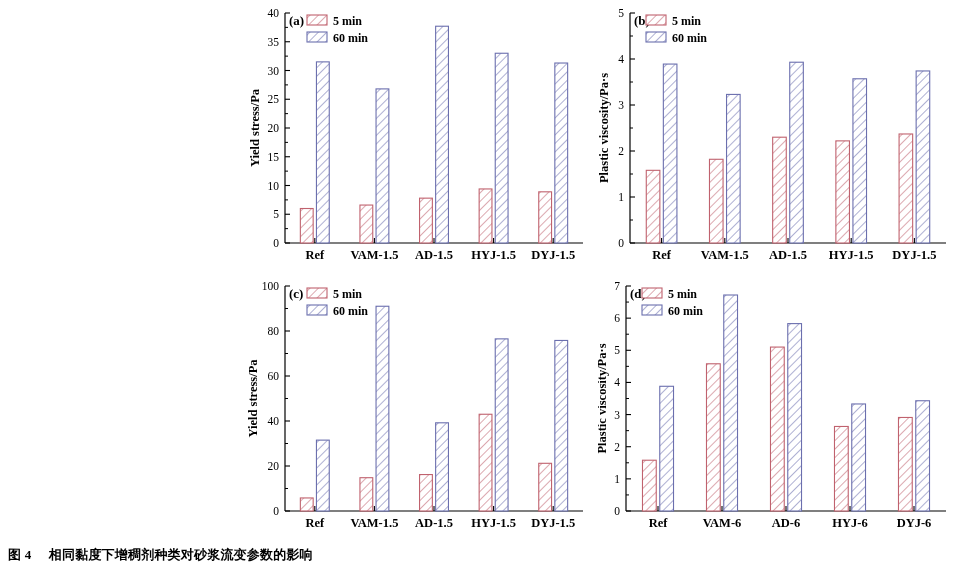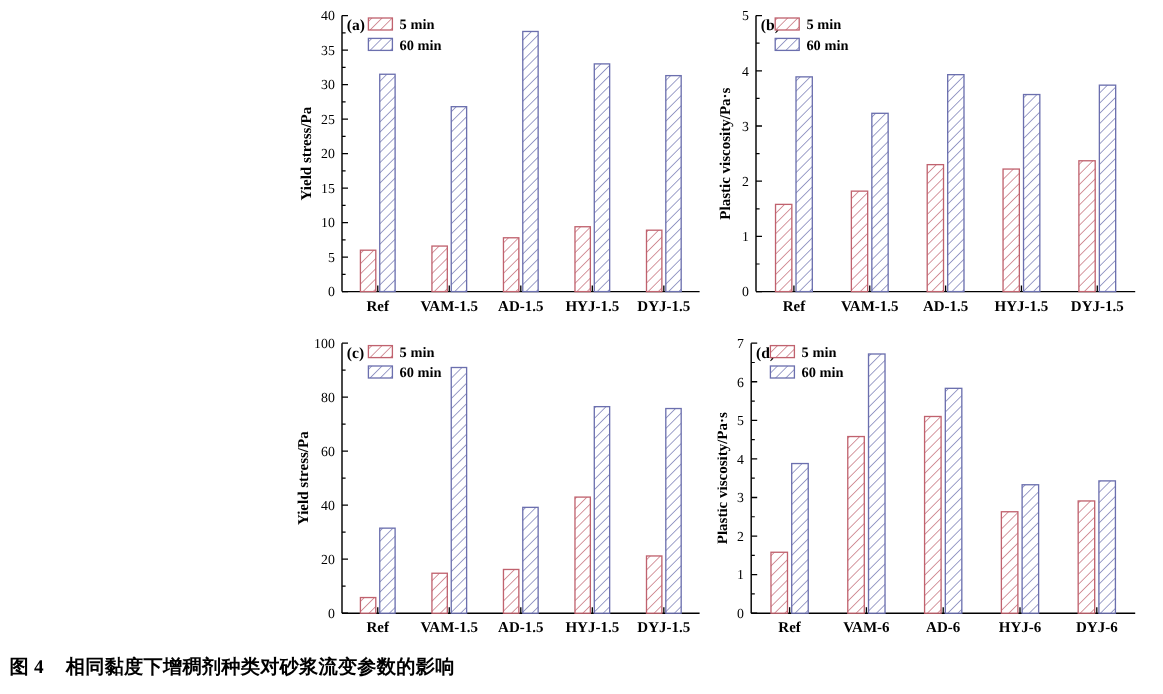--- a/index.html
+++ b/index.html
@@ -23,21 +23,21 @@
   }
   .panel {
     position: absolute;
   }
   .caption {
     position: absolute;
     left: 8px;
     top: 546px;
     width: 950px;
     font-family: "Liberation Serif", serif;
-    font-size: 16px;
+    font-size: 13px;
     font-weight: bold;
     letter-spacing: 0.2px;
   }
   .caption .cap-num { margin-right: 14px; }
   svg text {
     font-family: "Liberation Serif", serif;
   }
   .tick-label { font-size: 11.5px; }
   .cat-label { font-size: 12.5px; font-weight: bold; }
   .axis-title { font-size: 12.5px; font-weight: bold; }

